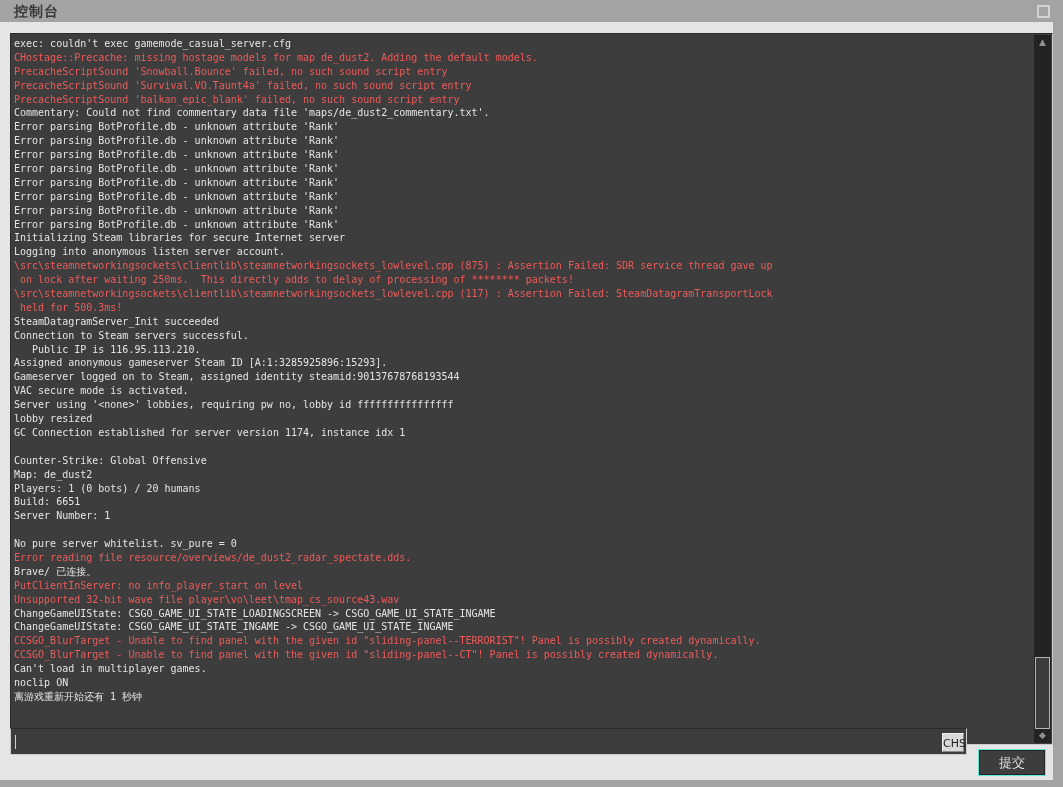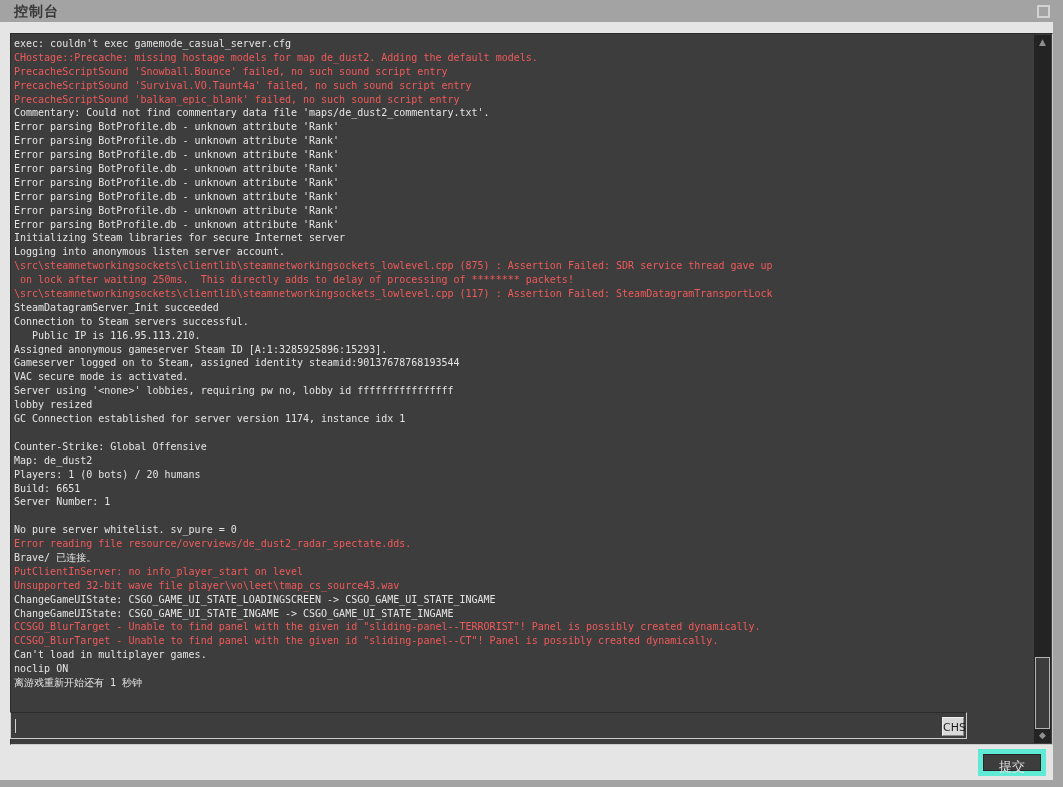--- a/index.html
+++ b/index.html
@@ -33,40 +33,40 @@
 
   
   #scrollbar{position:absolute;top:1px;right:1px;width:17px;height:708px;background:#232323;}
   .scroll-btn{position:absolute;left:0;width:17px;height:15px;color:#8f8f8f;font-size:9px;line-height:15px;text-align:center;}
   #scroll-up{top:0;}
   #scroll-down{bottom:0;}
   #scroll-thumb{position:absolute;left:1px;top:622px;width:13px;height:70px;background:#3d3d3d;border:1px solid #b4b4b4;}
 
   
   #input-wrap{
-    position:absolute;left:10px;top:712px;width:957px;height:27px;box-sizing:border-box;
+    position:absolute;left:10px;top:728px;width:957px;height:27px;box-sizing:border-box;
     background:#3d3d3d;
     border-top:1px solid #2b2b2b;border-left:1px solid #cbcbcb;
     border-right:1px solid #cbcbcb;border-bottom:1px solid #cbcbcb;
   }
   #console-input{
     position:absolute;left:2px;top:1px;width:920px;height:23px;
     background:transparent;border:none;outline:none;color:#e4e4e4;
     font-family:"DejaVu Sans Mono","Liberation Mono",monospace;font-size:12.6px;
     caret-color:#d6d6d6;padding:0 0 0 2px;
   }
   #caret{position:absolute;left:4px;top:6px;width:1px;height:14px;background:#cfcfcf;}
   #ime-badge{
     position:absolute;right:2px;top:4px;width:22px;height:19px;
     background:#d9d9d9;border:1px solid #efefef;border-right-color:#8a8a8a;border-bottom-color:#8a8a8a;
     color:#1f1f1f;font-size:11px;line-height:19px;text-align:center;box-sizing:border-box;
   }
   #submit-btn{
     position:absolute;left:978px;top:749px;width:68px;height:27px;box-sizing:border-box;
-    background:#3d3d3d;border:5px solid #5eead4;
+    background:#3d3d3d;border:1px solid #5eead4;
     box-shadow:inset 1px 1px 0 #262626, inset -1px -1px 0 #262626;
     color:#e4e4e4;font-size:13px;text-align:center;line-height:25px;
     font-family:"DejaVu Sans",sans-serif;cursor:pointer;
   }
 </style>
 </head>
 <body>
 
 <div id="window">
 
@@ -92,20 +92,21 @@
         <div class="line white">Error parsing BotProfile.db - unknown attribute 'Rank'</div>
         <div class="line white">Error parsing BotProfile.db - unknown attribute 'Rank'</div>
         <div class="line white">Error parsing BotProfile.db - unknown attribute 'Rank'</div>
         <div class="line white">Error parsing BotProfile.db - unknown attribute 'Rank'</div>
         <div class="line white">Error parsing BotProfile.db - unknown attribute 'Rank'</div>
         <div class="line white">Initializing Steam libraries for secure Internet server</div>
         <div class="line white">Logging into anonymous listen server account.</div>
         <div class="line red">\src\steamnetworkingsockets\clientlib\steamnetworkingsockets_lowlevel.cpp (875) : Assertion Failed: SDR service thread gave up</div>
         <div class="line red"> on lock after waiting 250ms.  This directly adds to delay of processing of ******** packets!</div>
         <div class="line red">\src\steamnetworkingsockets\clientlib\steamnetworkingsockets_lowlevel.cpp (117) : Assertion Failed: SteamDatagramTransportLock</div>
+        <div class="line red"> held for 500.3ms!</div>
         <div class="line white">SteamDatagramServer_Init succeeded</div>
         <div class="line white">Connection to Steam servers successful.</div>
         <div class="line white">   Public IP is 116.95.113.210.</div>
         <div class="line white">Assigned anonymous gameserver Steam ID [A:1:3285925896:15293].</div>
         <div class="line white">Gameserver logged on to Steam, assigned identity steamid:90137678768193544</div>
         <div class="line white">VAC secure mode is activated.</div>
         <div class="line white">Server using '&lt;none&gt;' lobbies, requiring pw no, lobby id ffffffffffffffff</div>
         <div class="line white">lobby resized</div>
         <div class="line white">GC Connection established for server version 1174, instance idx 1</div>
         <div class="line white"></div>

